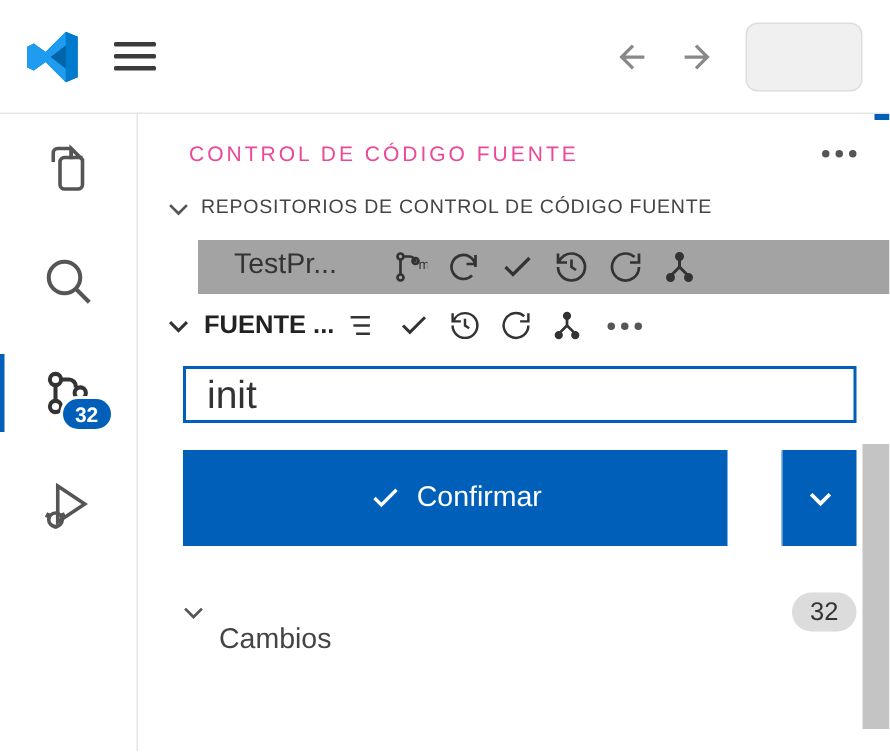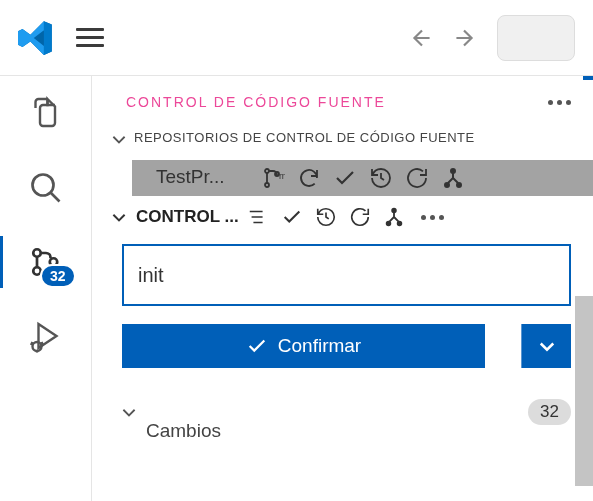--- a/index.html
+++ b/index.html
@@ -35,22 +35,22 @@
 .repo-row { display: flex; align-items: flex-start; background: #a3a3a3; padding: 6px 10px 6px 24px; gap: 10px; margin-top: 6px; margin-left: 40px; }
 .repo-name { font-size: 19px; color: #333; flex: 1; white-space: nowrap; overflow: hidden; text-overflow: ellipsis; max-width: 95px; }
 .icon-row { display: flex; gap: 12px; align-items: center; }
 .icon-row svg { width: 24px; height: 24px; cursor: pointer; }
 
 .source-row { display: flex; align-items: center; padding: 10px 10px 10px 18px; gap: 8px; }
 .source-label { font-size: 17px; font-weight: 700; color: #222; white-space: nowrap; overflow: hidden; text-overflow: ellipsis; max-width: 112px; }
 .source-row .icon-row svg { width: 22px; height: 22px; }
 
 .commit-area { padding: 0 22px 0 30px; display: flex; flex-direction: column; gap: 18px; margin-top: 6px; position: relative; }
-.commit-input { width: 100%; height: 62px; border: 2px solid #005fb8; font-size: 20px; padding: 12px 14px; outline: none; color: #333; }
-.commit-btn-wrap { display: flex; height: 44px; gap: 36px; }
+.commit-input { width: 100%; height: 38px; border: 2px solid #005fb8; font-size: 26px; padding: 12px 14px; outline: none; color: #333; }
+.commit-btn-wrap { display: flex; height: 64px; gap: 36px; }
 .commit-btn { flex: 1; background: #005fb8; color: #fff; border: none; font-size: 19px; display: flex; align-items: center; justify-content: center; gap: 10px; cursor: pointer; }
 .commit-split { width: 50px; background: #005fb8; border: none; border-left: 1px solid rgba(255,255,255,0.35); display: flex; align-items: center; justify-content: center; cursor: pointer; }
 .commit-split svg { width: 20px; height: 20px; }
 
 .changes-row { display: flex; align-items: center; padding: 14px 22px 0 28px; gap: 8px; }
 .changes-label { font-size: 19px; color: #444; flex: 1; margin-top: 38px; }
 .count-badge { background: #dcdcdc; color: #333; font-size: 17px; padding: 3px 12px; border-radius: 14px; }
 
 .scrollbar { position: absolute; right: 0; top: 220px; width: 18px; height: 190px; background: #c4c4c4; }
 .top-accent { position: absolute; top: 0; right: 0; width: 10px; height: 4px; background: #005fb8; }
@@ -161,21 +161,21 @@
             <circle cx="18" cy="19" r="2" fill="#333"></circle>
             <path d="M12 7v5m0 0l-5 5m5-5l5 5"></path>
           </svg>
       </div>
     </div>
 
     <div class="source-row">
       <svg class="chevron" viewBox="0 0 16 16" fill="none" stroke="#333" stroke-width="1.8">
           <path d="M3 6l5 5 5-5"></path>
         </svg>
-      <span class="source-label">CONTROL ...</span>
+      <span class="source-label">FUENTE ...</span>
       <div class="icon-row">
         <svg viewBox="0 0 24 24" fill="none" stroke="#333" stroke-width="1.8">
             <path d="M3 6h14M5 12h12M7 18h10"></path>
           </svg>
         <svg viewBox="0 0 24 24" fill="none" stroke="#333" stroke-width="2.2">
             <path d="M4 12l5 5L20 6"></path>
           </svg>
         <svg viewBox="0 0 24 24" fill="none" stroke="#333" stroke-width="1.8">
             <path d="M3 12a9 9 0 109-9 9 9 0 00-8.5 6M3 3v6h6"></path>
             <path d="M12 7v5l3 2"></path>

